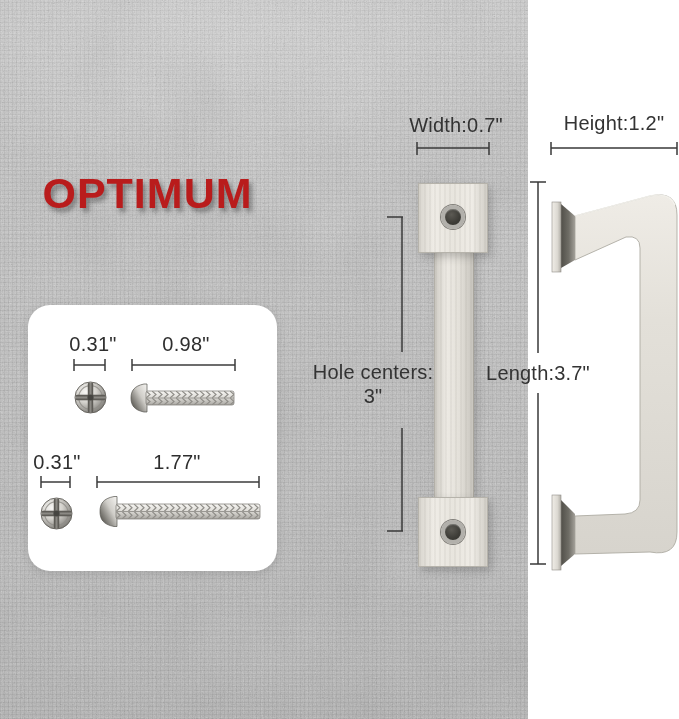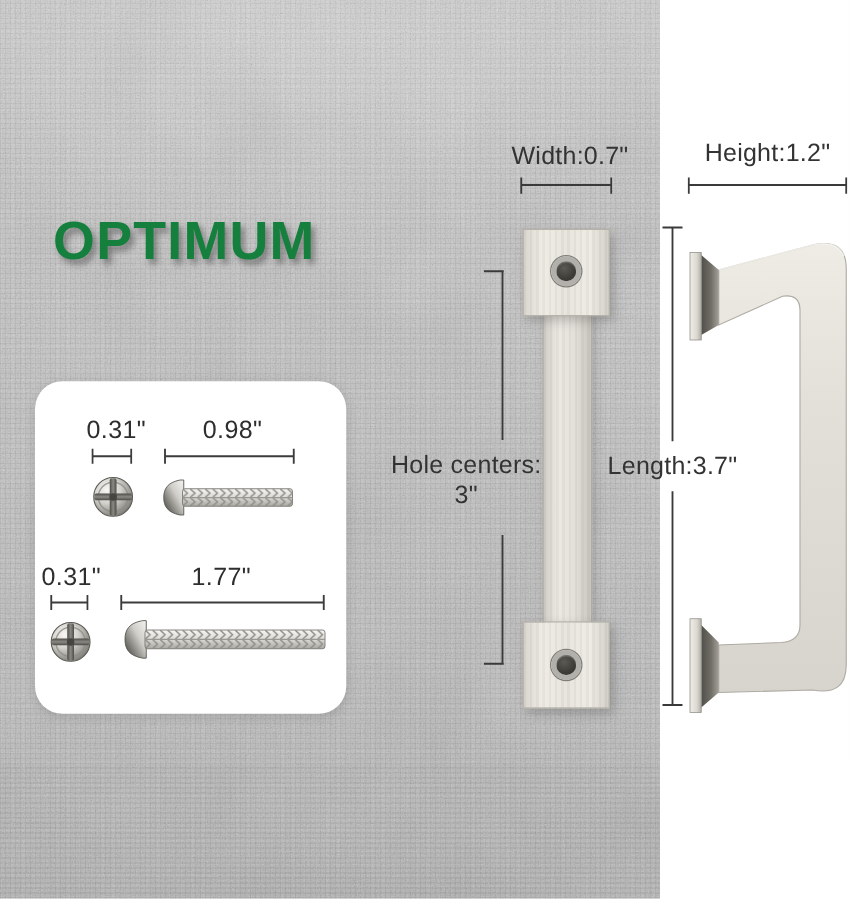--- a/index.html
+++ b/index.html
@@ -18,21 +18,21 @@
       repeating-linear-gradient(90deg, rgba(255,255,255,.07) 0 2px, rgba(0,0,0,0) 2px 9px),
       repeating-linear-gradient(0deg, rgba(255,255,255,.07) 0 2px, rgba(0,0,0,0) 2px 9px),
       #c6c6c6;
   }
   .fabric svg{position:absolute;left:0;top:0;display:block;}
   .white-panel{position:absolute;left:528px;top:0;width:151px;height:719px;background:#ffffff;}
 
   
   .headline{
     position:absolute;left:30px;top:166px;width:235px;text-align:center;
-    color:#15803d;font-weight:700;font-size:43px;line-height:55px;letter-spacing:1px;
+    color:#b91c1c;font-weight:700;font-size:43px;line-height:55px;letter-spacing:1px;
     text-shadow:3px 4px 5px rgba(40,40,40,.45);
   }
 
   
   .card{
     position:absolute;left:28px;top:305px;width:249px;height:266px;
     background:#ffffff;border-radius:22px;box-shadow:0 2px 8px rgba(70,70,70,.18);
   }
   .card .lbl{
     position:absolute;text-align:center;font-size:20px;color:#2e2e2e;letter-spacing:.3px;white-space:nowrap;

